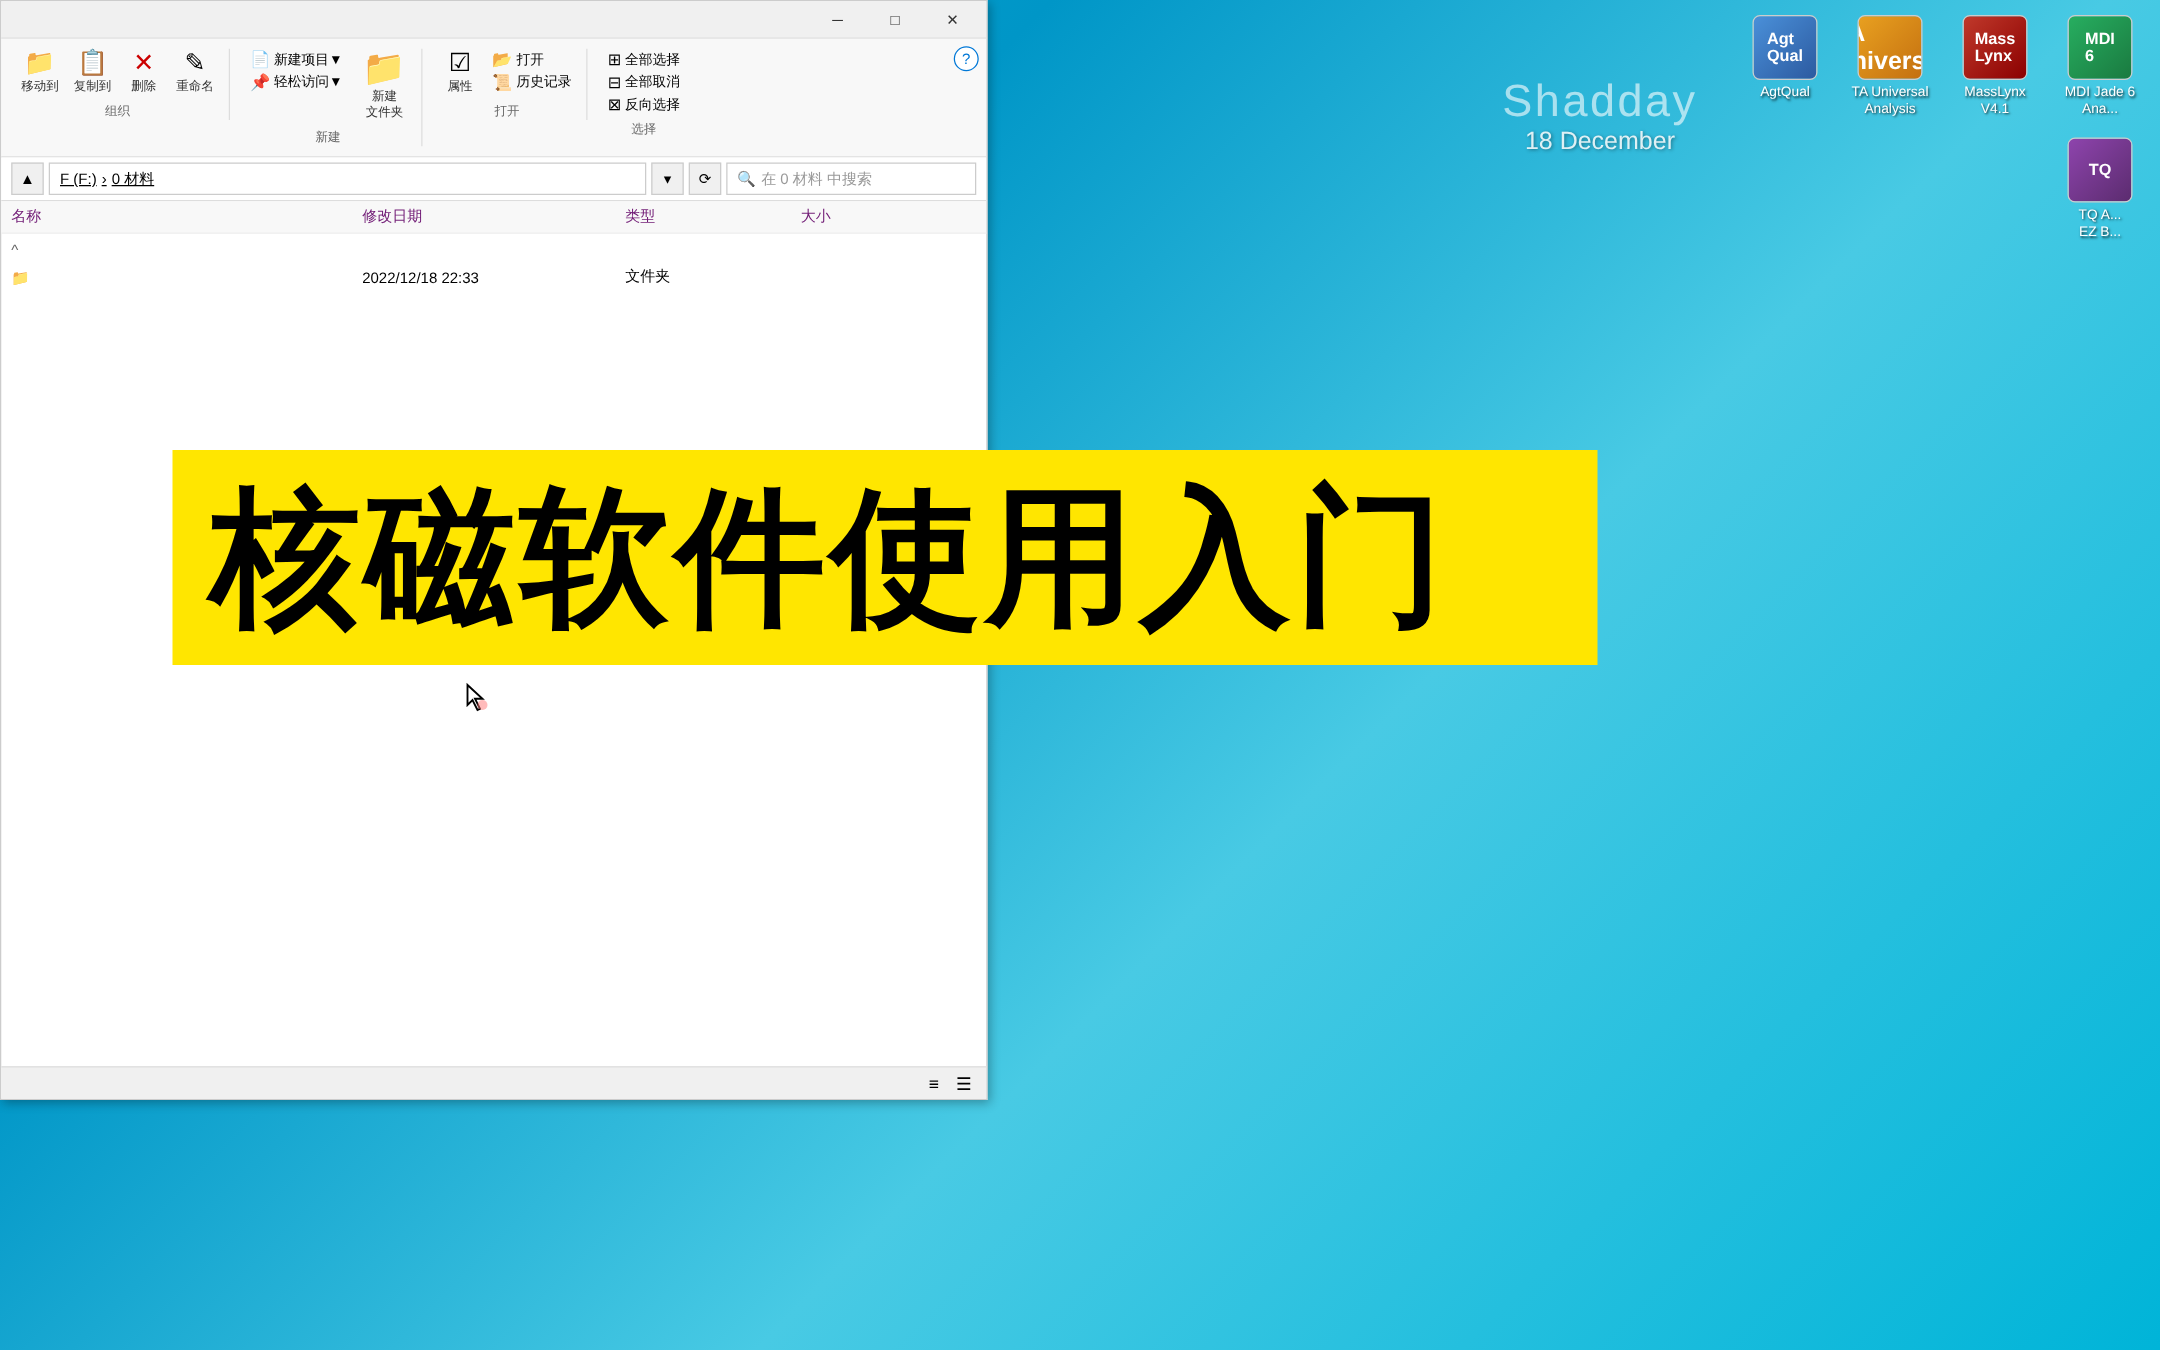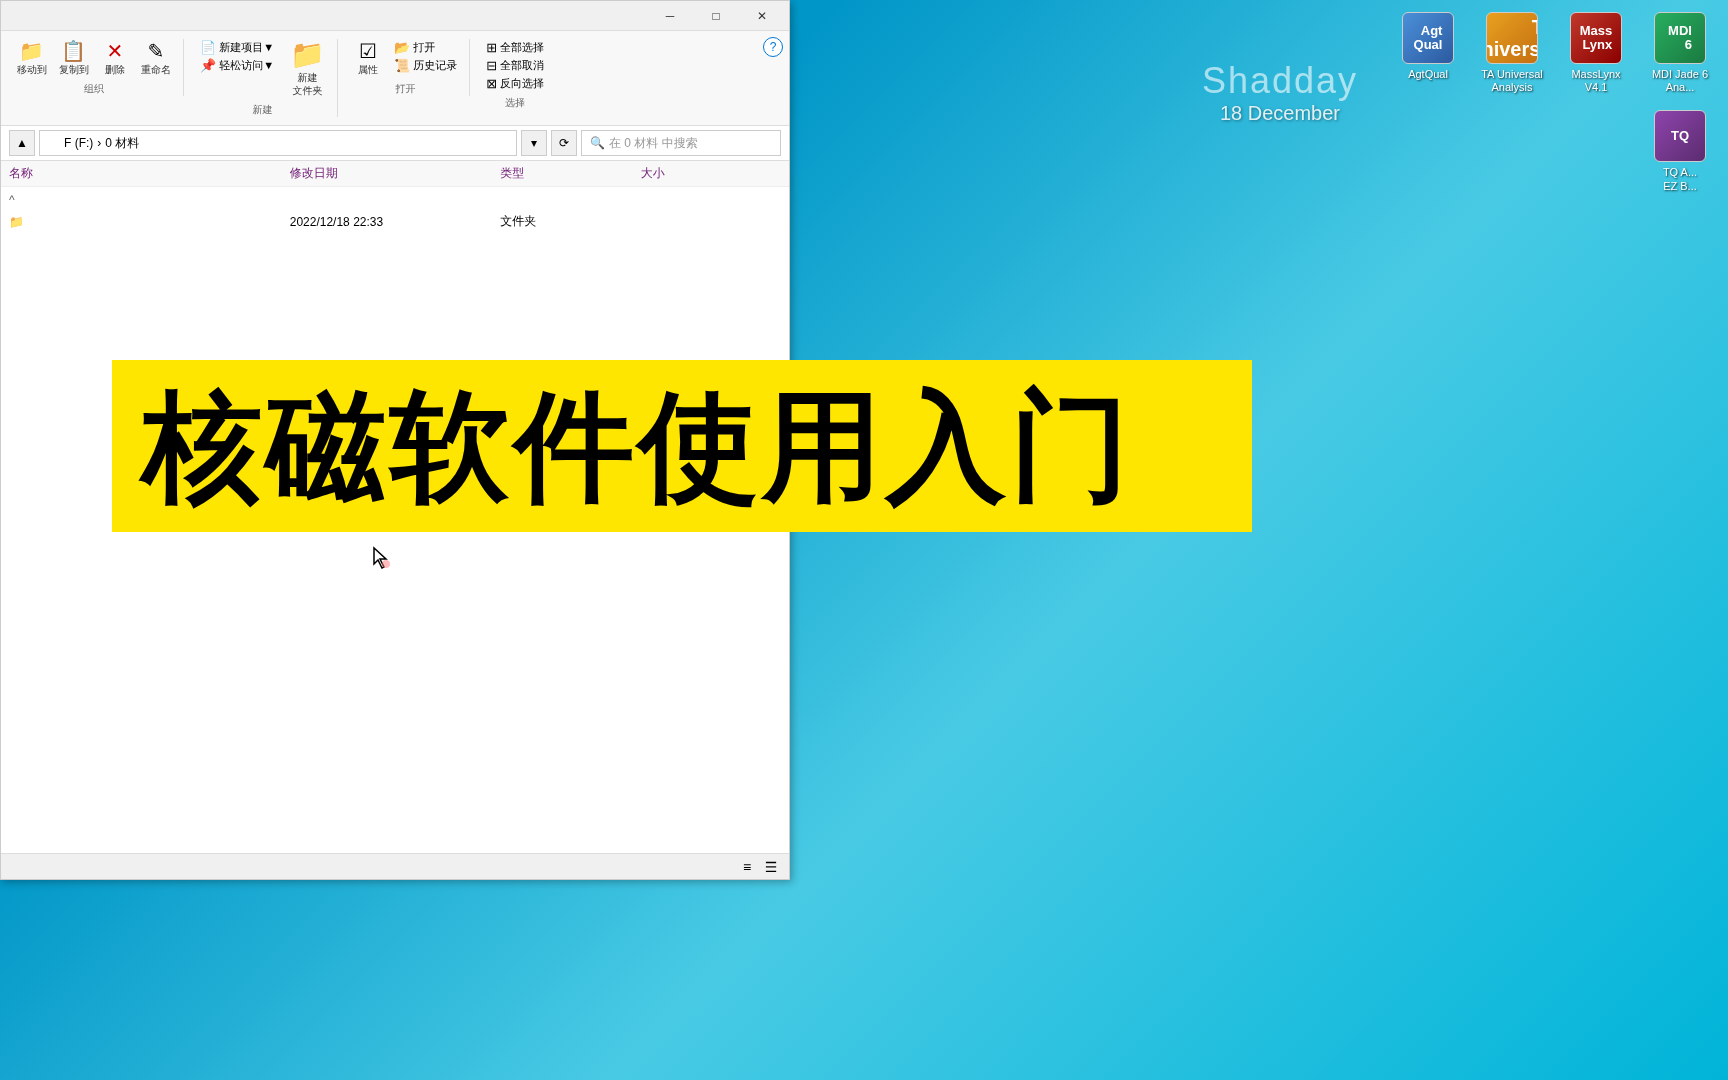--- a/index.html
+++ b/index.html
@@ -133,25 +133,26 @@
       padding: 4px 8px;
       border-bottom: 1px solid #ddd;
       background: #fff;
       gap: 4px;
       flex-shrink: 0;
     }
     .address-input {
       flex: 1;
       height: 26px;
       border: 1px solid #ccc;
-      padding: 0 24px;
+      padding: 0 8px;
       font-size: 12px;
       background: #fff;
       display: flex;
       align-items: center;
+      text-decoration: underline;
     }
     .address-breadcrumb {
       display: flex;
       align-items: center;
       font-size: 12px;
       gap: 4px;
     }
     .search-box {
       width: 200px;
       height: 26px;
@@ -232,21 +233,21 @@
       align-items: center;
       justify-content: center;
       font-size: 14px;
       cursor: pointer;
     }
 
     
     .yellow-banner {
       position: absolute;
       top: 360px;
-      left: 112px;
+      left: 138px;
       width: 1140px;
       background: #FFE600;
       padding: 20px 30px;
       z-index: 100;
     }
     .yellow-banner-text {
       font-size: 120px;
       font-weight: 900;
       color: #000;
       letter-spacing: 4px;
@@ -366,21 +367,21 @@
     .icon-agtqual { background: linear-gradient(135deg, #4a90d9, #2c5aa0) !important; }
     .icon-ta-universal { background: linear-gradient(135deg, #e8a020, #c47010) !important; }
     .icon-masslynx { background: linear-gradient(135deg, #c0392b, #8B0000) !important; }
     .icon-mdi-jade { background: linear-gradient(135deg, #27ae60, #1a7a40) !important; }
     .icon-tqa { background: linear-gradient(135deg, #8e44ad, #5b2c6f) !important; }
 
     .icon-text {
       color: white;
       font-size: 13px;
       font-weight: bold;
-      text-align: right;
+      text-align: left;
       line-height: 1.1;
     }
   </style>
 </head>
 <body>
 
 <div class="desktop"></div>
 
 <div class="file-explorer">
 

